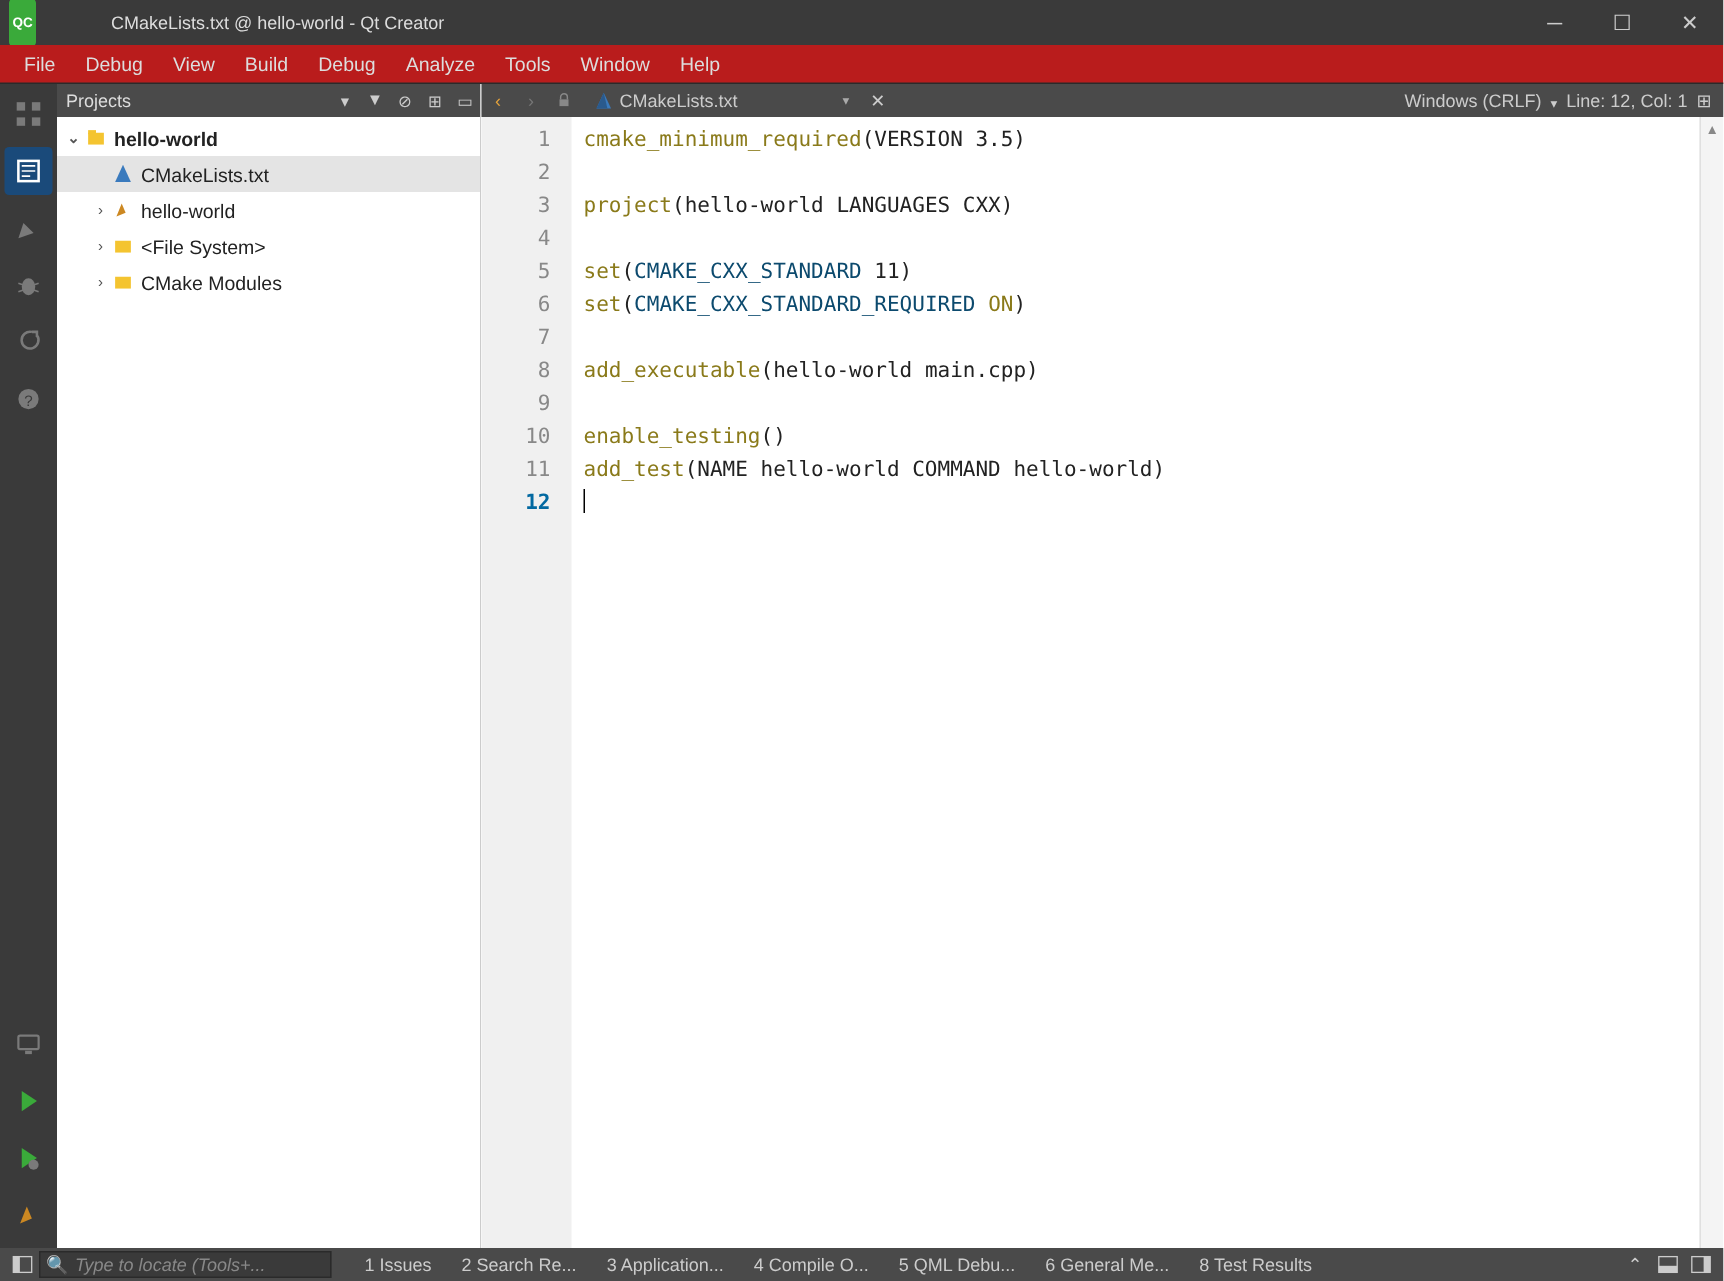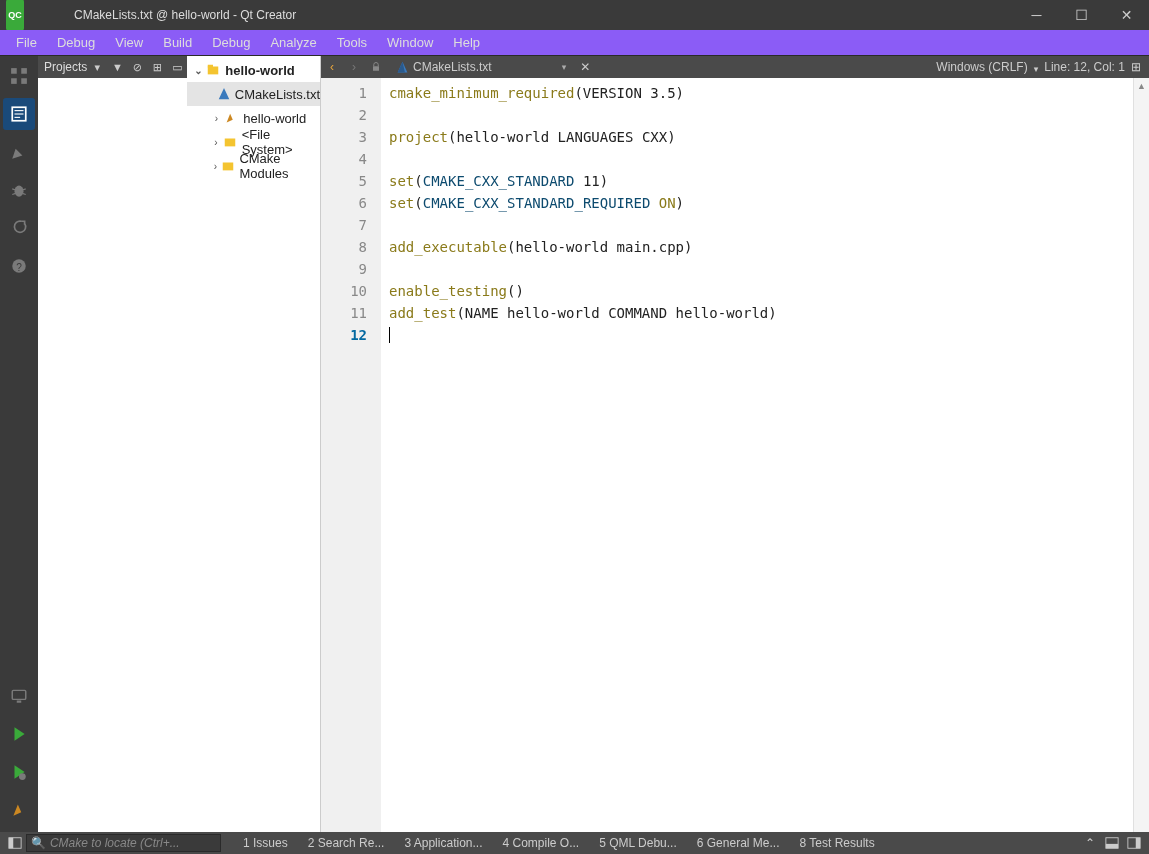--- a/index.html
+++ b/index.html
@@ -36,21 +36,21 @@
 .titlebar .winbtn {
   width: 45px; height: 30px;
   display: flex; align-items: center; justify-content: center;
   color: #ccc;
   font-size: 14px;
 }
 
 
 .menubar {
   height: 26px;
-  background: #8b5cf6;
+  background: #b91c1c;
   border-bottom: 1px solid #2a2a2a;
   display: flex;
   align-items: center;
   padding-left: 6px;
 }
 .menubar .mitem {
   padding: 4px 10px;
   color: #ddd;
   font-size: 13px;
   cursor: default;
@@ -85,21 +85,21 @@
   color: #fff;
 }
 .leftsidebar .spacer { flex: 1; }
 .leftsidebar svg { width: 18px; height: 18px; }
 
 
 .projectpanel {
   width: 283px;
   background: #ffffff;
   display: flex;
-  flex-direction: row;
+  flex-direction: column;
   border-right: 1px solid #ccc;
 }
 .projectpanel .phead {
   height: 22px;
   background: #4a4a4a;
   color: #ddd;
   display: flex;
   align-items: center;
   padding-left: 6px;
   font-size: 12px;
@@ -462,21 +462,21 @@
 
 <div class="statusbar">
   <div class="sicon">
     <svg width="14" height="14" viewBox="0 0 16 16">
         <rect x="1" y="2" width="14" height="12" fill="none" stroke="currentColor"></rect>
         <rect x="1" y="2" width="5" height="12" fill="currentColor"></rect>
       </svg>
   </div>
   <div class="locator">
     <span class="icon">🔍</span>
-    <span>CMake to locate (Ctrl+...</span>
+    <span>Type to locate (Tools+...</span>
   </div>
   <div id="outtabs" style="display:flex">
       <div class="outtab">1  Issues</div>
       <div class="outtab">2  Search Re...</div>
       <div class="outtab">3  Application...</div>
       <div class="outtab">4  Compile O...</div>
       <div class="outtab">5  QML Debu...</div>
       <div class="outtab">6  General Me...</div>
       <div class="outtab">8  Test Results</div>
     </div>

